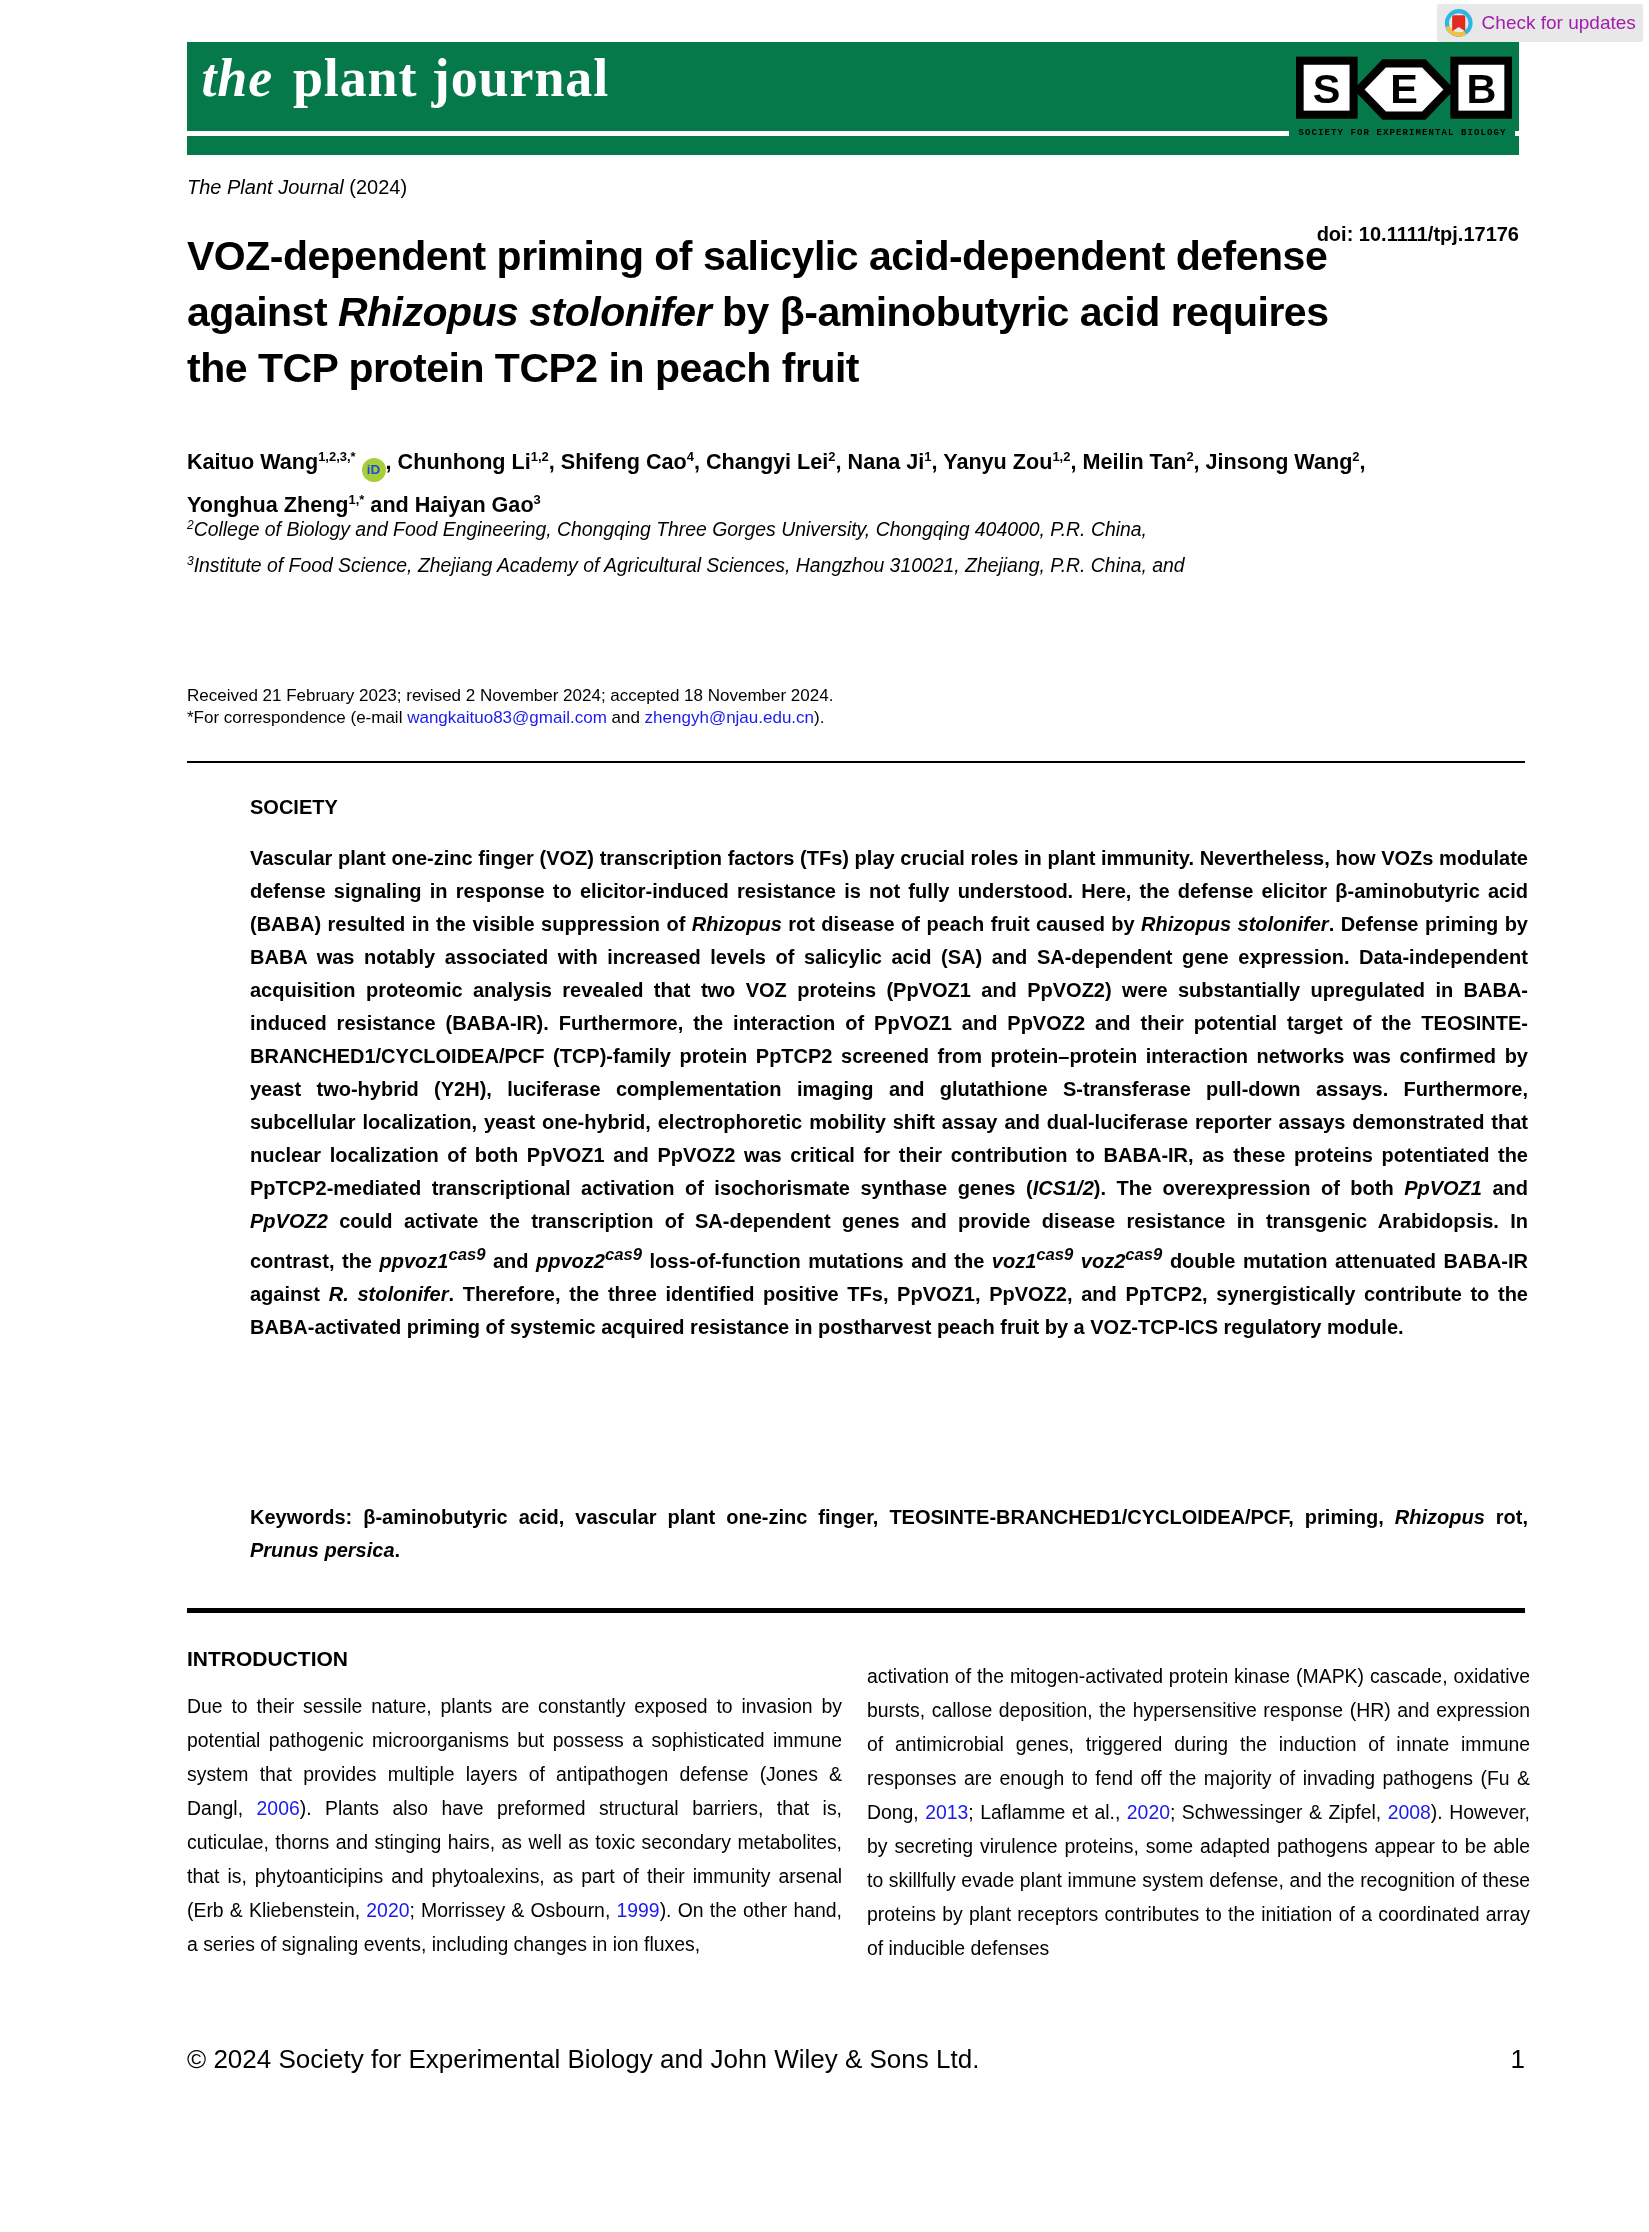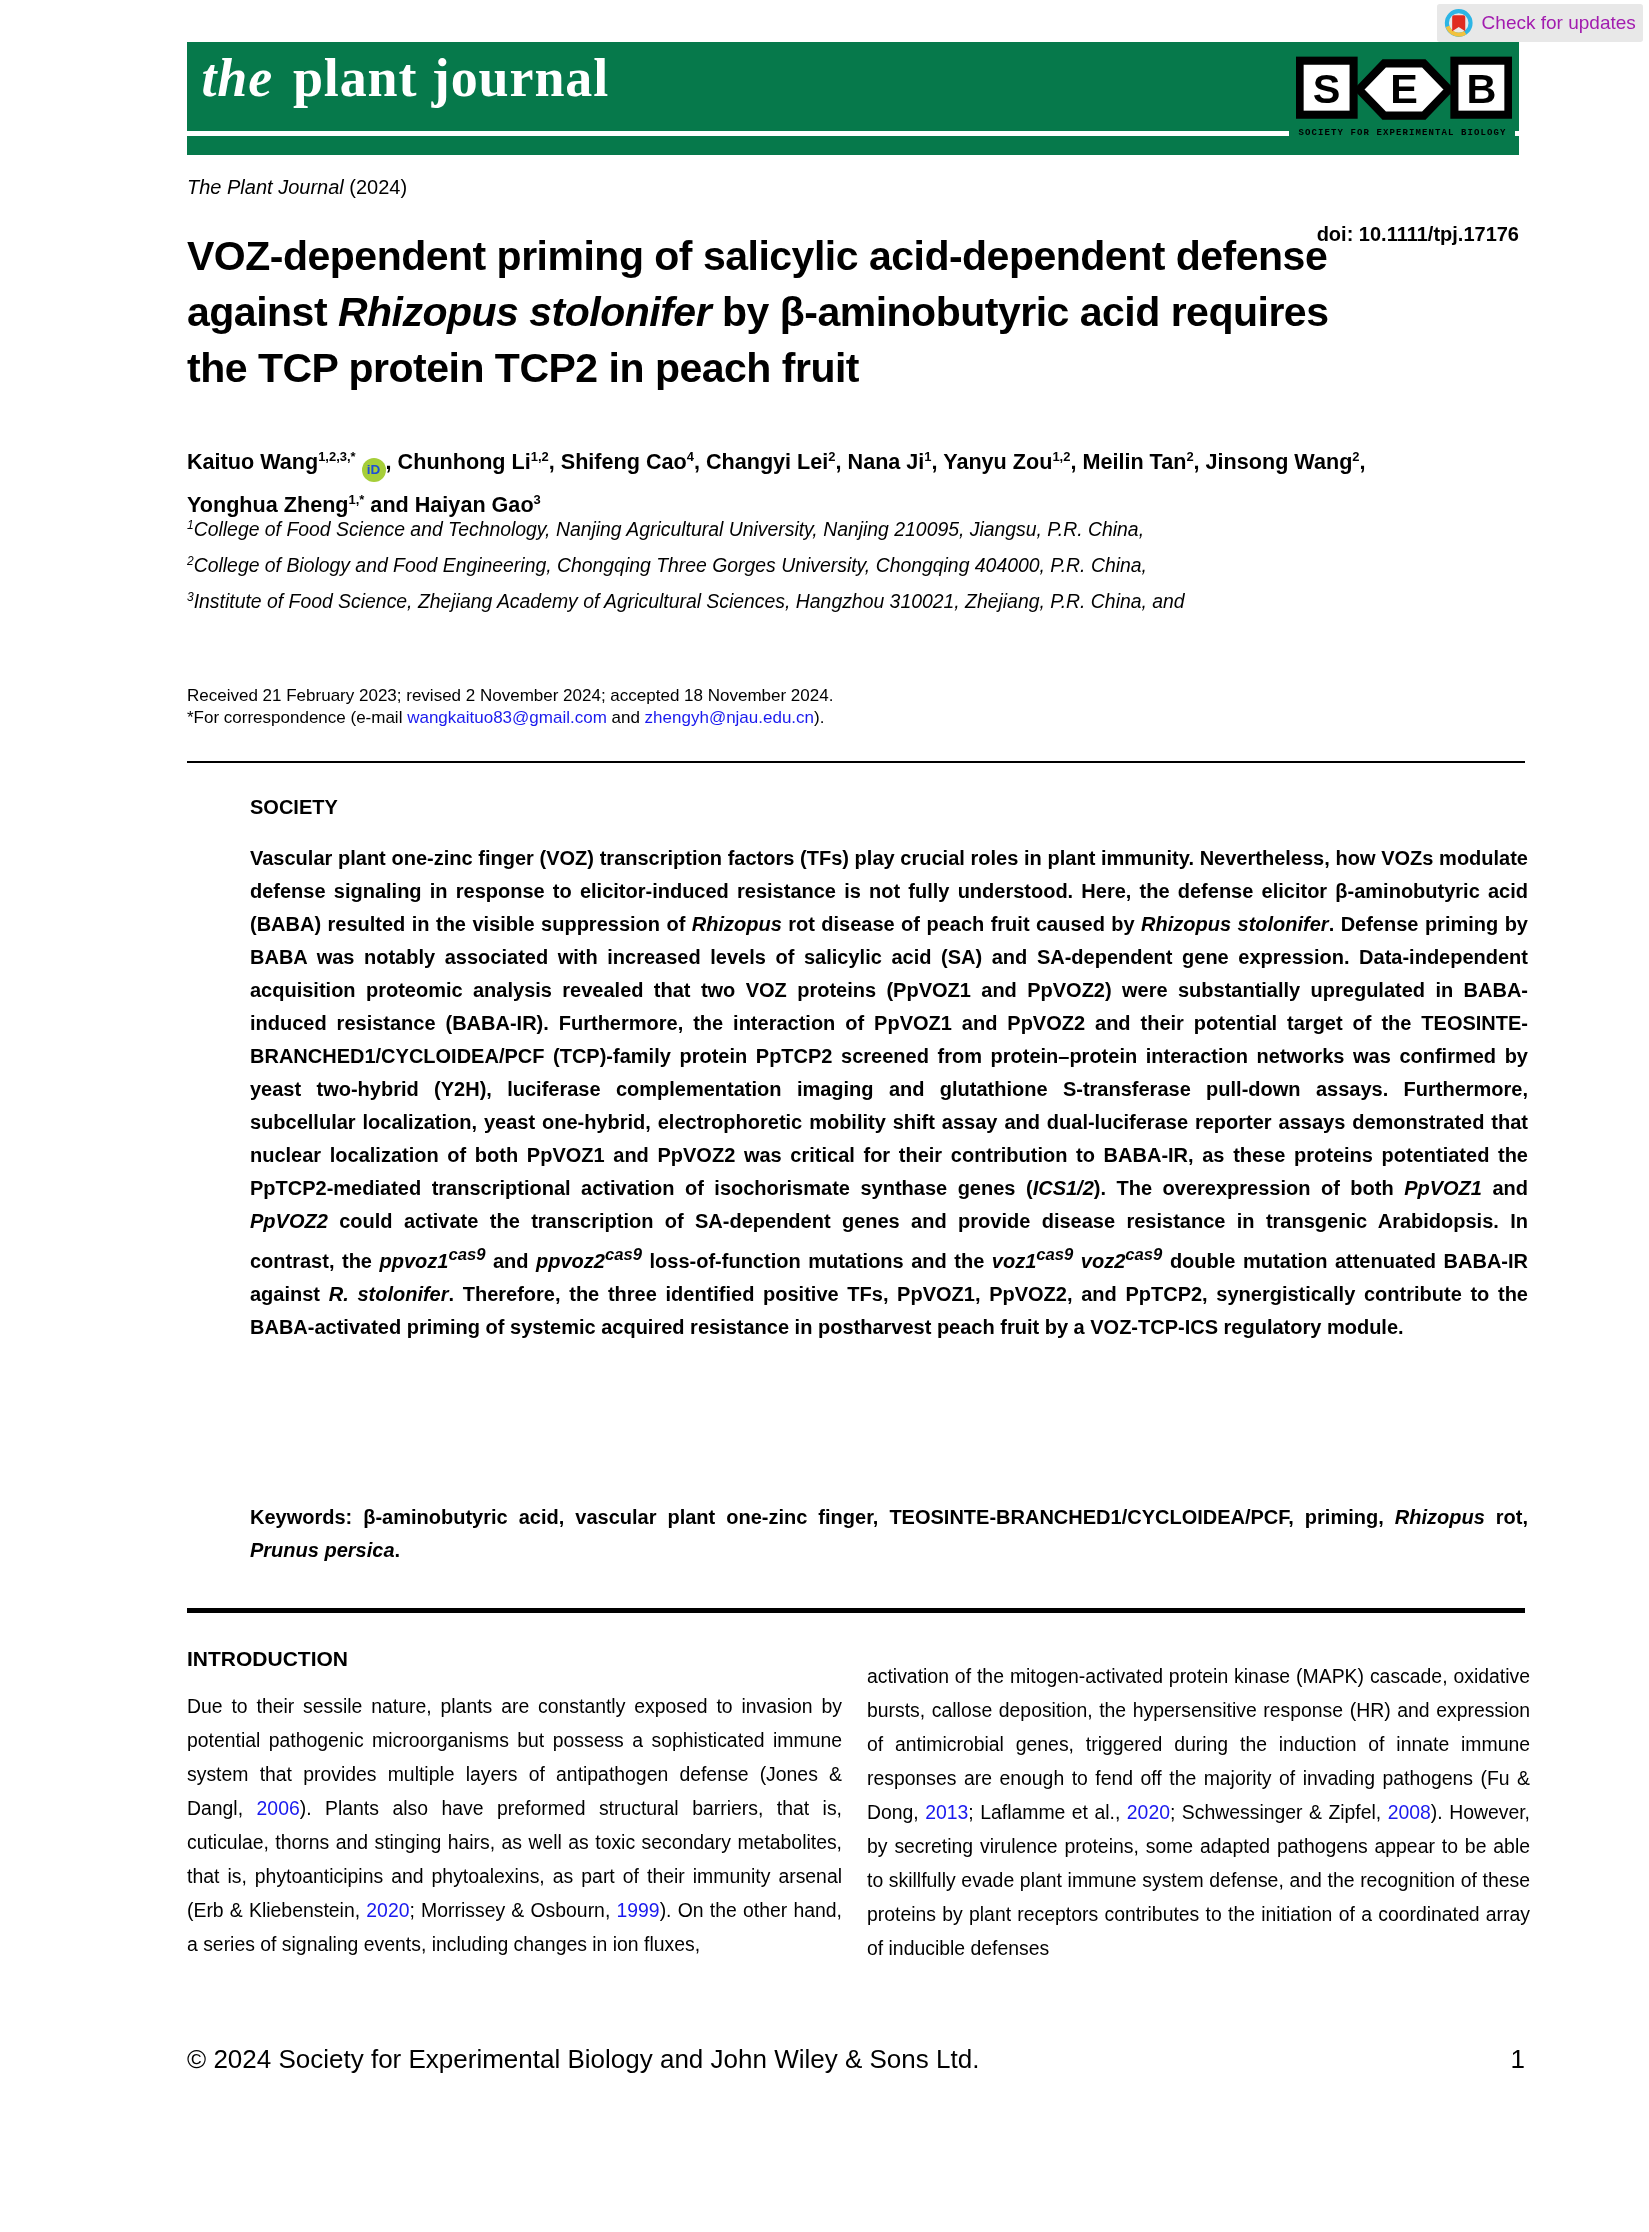--- a/index.html
+++ b/index.html
@@ -96,21 +96,20 @@
   <div class="meta-line">
     <span class="jname"><i>The Plant Journal</i> (2024)</span>
     <span class="doi">doi: 10.1111/tpj.17176</span>
   </div>
 
   <h1 class="title" style="margin:0;">VOZ-dependent priming of salicylic acid-dependent defense<br>against <i>Rhizopus stolonifer</i> by β-aminobutyric acid requires<br>the TCP protein TCP2 in peach fruit</h1>
 
   <div class="authors">Kaituo Wang<sup>1,2,3,*</sup> <span class="orcid">iD</span>, Chunhong Li<sup>1,2</sup>, Shifeng Cao<sup>4</sup>, Changyi Lei<sup>2</sup>, Nana Ji<sup>1</sup>, Yanyu Zou<sup>1,2</sup>, Meilin Tan<sup>2</sup>, Jinsong Wang<sup>2</sup>,<br>Yonghua Zheng<sup>1,*</sup> and Haiyan Gao<sup>3</sup></div>
 
   <div class="affils">
-    <div><sup>1</sup>College of Food Science and Technology, Nanjing Agricultural University, Nanjing 210095, Jiangsu, P.R. China,</div>
     <div><sup>2</sup>College of Biology and Food Engineering, Chongqing Three Gorges University, Chongqing 404000, P.R. China,</div>
     <div><sup>3</sup>Institute of Food Science, Zhejiang Academy of Agricultural Sciences, Hangzhou 310021, Zhejiang, P.R. China, and</div>
   </div>
 
   <div class="history">Received 21 February 2023; revised 2 November 2024; accepted 18 November 2024.</div>
   <div class="correspondence">*For correspondence (e-mail <a class="link">wangkaituo83@gmail.com</a> and <a class="link">zhengyh@njau.edu.cn</a>).</div>
 
   <div class="rule-thin"></div>
 
   <div class="summary-head">SOCIETY</div>

